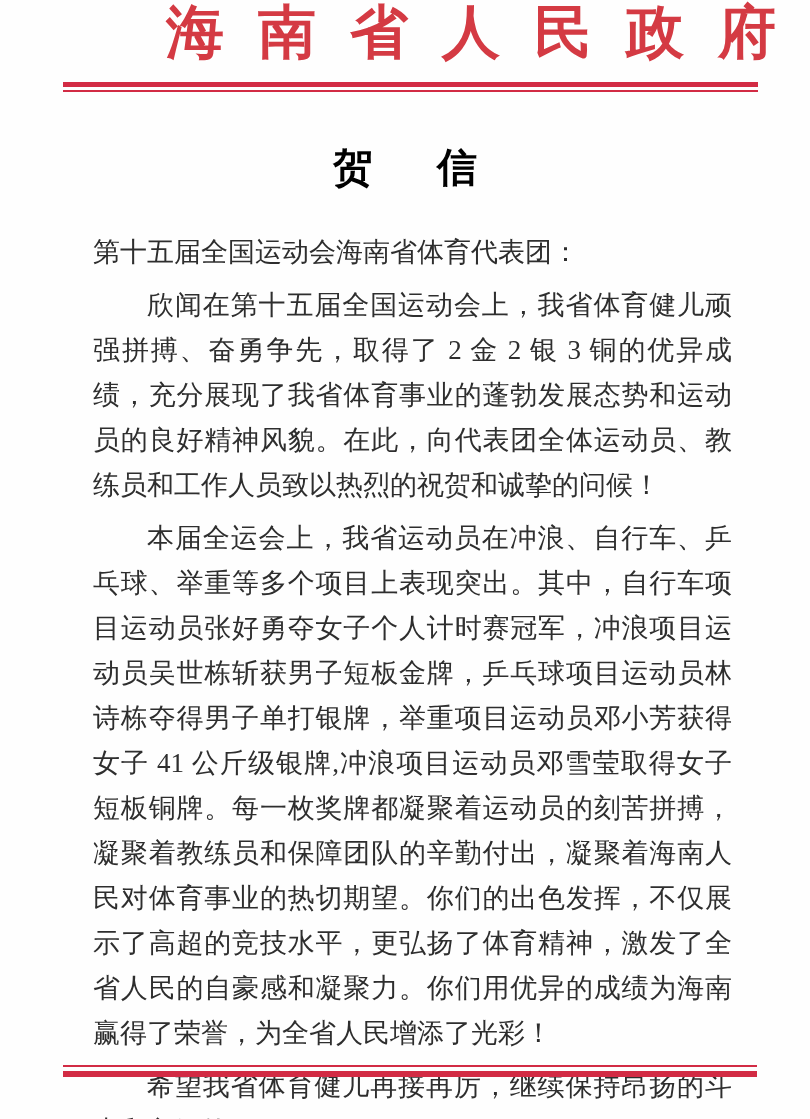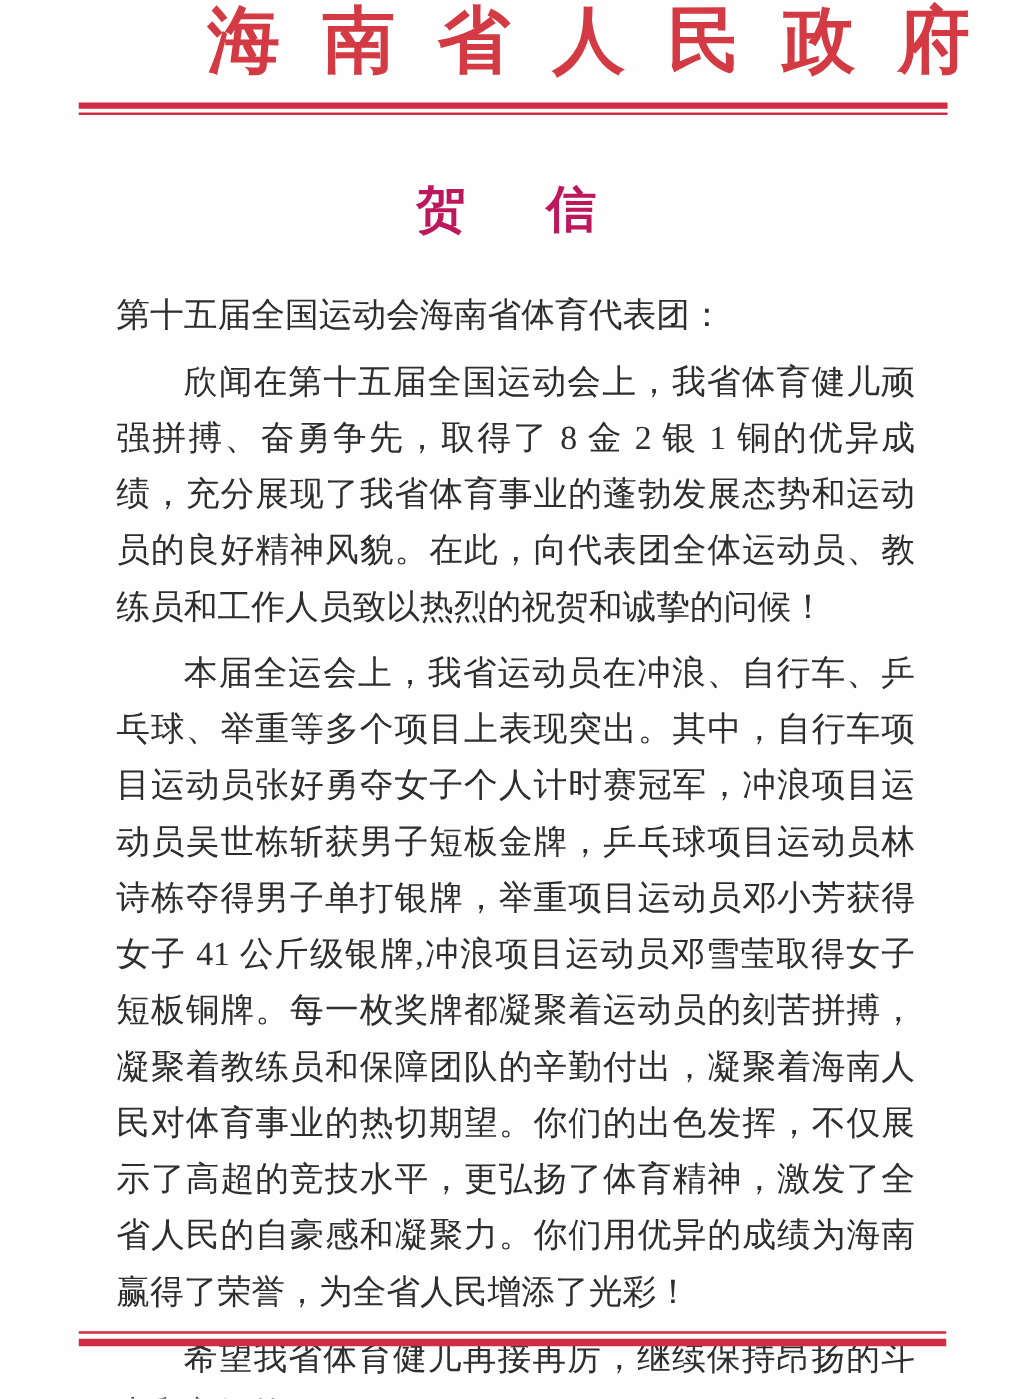--- a/index.html
+++ b/index.html
@@ -40,21 +40,21 @@
     right: 53px;
     bottom: 42px;
   }
   .rule-footer .thick { margin-top: 4px; height: 6px; }
   
   .doc-title {
     margin: 56px 0 0 0;
     text-align: center;
     font-size: 40px;
     font-weight: bold;
-    color: #be185d;
+    color: #000000;
     letter-spacing: 12px;
     padding-left: 12px;
     line-height: 1;
   }
   
   .letter-body {
     margin: 42px 70px 0 85px;
     font-size: 27px;
     line-height: 45px;
     color: #2e2e2e;
@@ -74,21 +74,21 @@
     <div class="rule rule-header">
       <div class="bar thick"></div>
       <div class="bar thin"></div>
     </div>
   </header>
 
   <h1 class="doc-title">贺　信</h1>
 
   <main class="letter-body">
     <p class="salutation">第十五届全国运动会海南省体育代表团：</p>
-    <p class="para">欣闻在第十五届全国运动会上，我省体育健儿顽强拼搏、奋勇争先，取得了 8 金 2 银 1 铜的优异成绩，充分展现了我省体育事业的蓬勃发展态势和运动员的良好精神风貌。在此，向代表团全体运动员、教练员和工作人员致以热烈的祝贺和诚挚的问候！</p>
+    <p class="para">欣闻在第十五届全国运动会上，我省体育健儿顽强拼搏、奋勇争先，取得了 2 金 2 银 3 铜的优异成绩，充分展现了我省体育事业的蓬勃发展态势和运动员的良好精神风貌。在此，向代表团全体运动员、教练员和工作人员致以热烈的祝贺和诚挚的问候！</p>
     <p class="para">本届全运会上，我省运动员在冲浪、自行车、乒乓球、举重等多个项目上表现突出。其中，自行车项目运动员张好勇夺女子个人计时赛冠军，冲浪项目运动员吴世栋斩获男子短板金牌，乒乓球项目运动员林诗栋夺得男子单打银牌，举重项目运动员邓小芳获得女子 41 公斤级银牌,冲浪项目运动员邓雪莹取得女子短板铜牌。每一枚奖牌都凝聚着运动员的刻苦拼搏，凝聚着教练员和保障团队的辛勤付出，凝聚着海南人民对体育事业的热切期望。你们的出色发挥，不仅展示了高超的竞技水平，更弘扬了体育精神，激发了全省人民的自豪感和凝聚力。你们用优异的成绩为海南赢得了荣誉，为全省人民增添了光彩！</p>
     <p class="para">希望我省体育健儿再接再厉，继续保持昂扬的斗志和良好的</p>
   </main>
 
   <footer class="rule rule-footer">
     <div class="bar thin"></div>
     <div class="bar thick"></div>
   </footer>
 
 </div>

